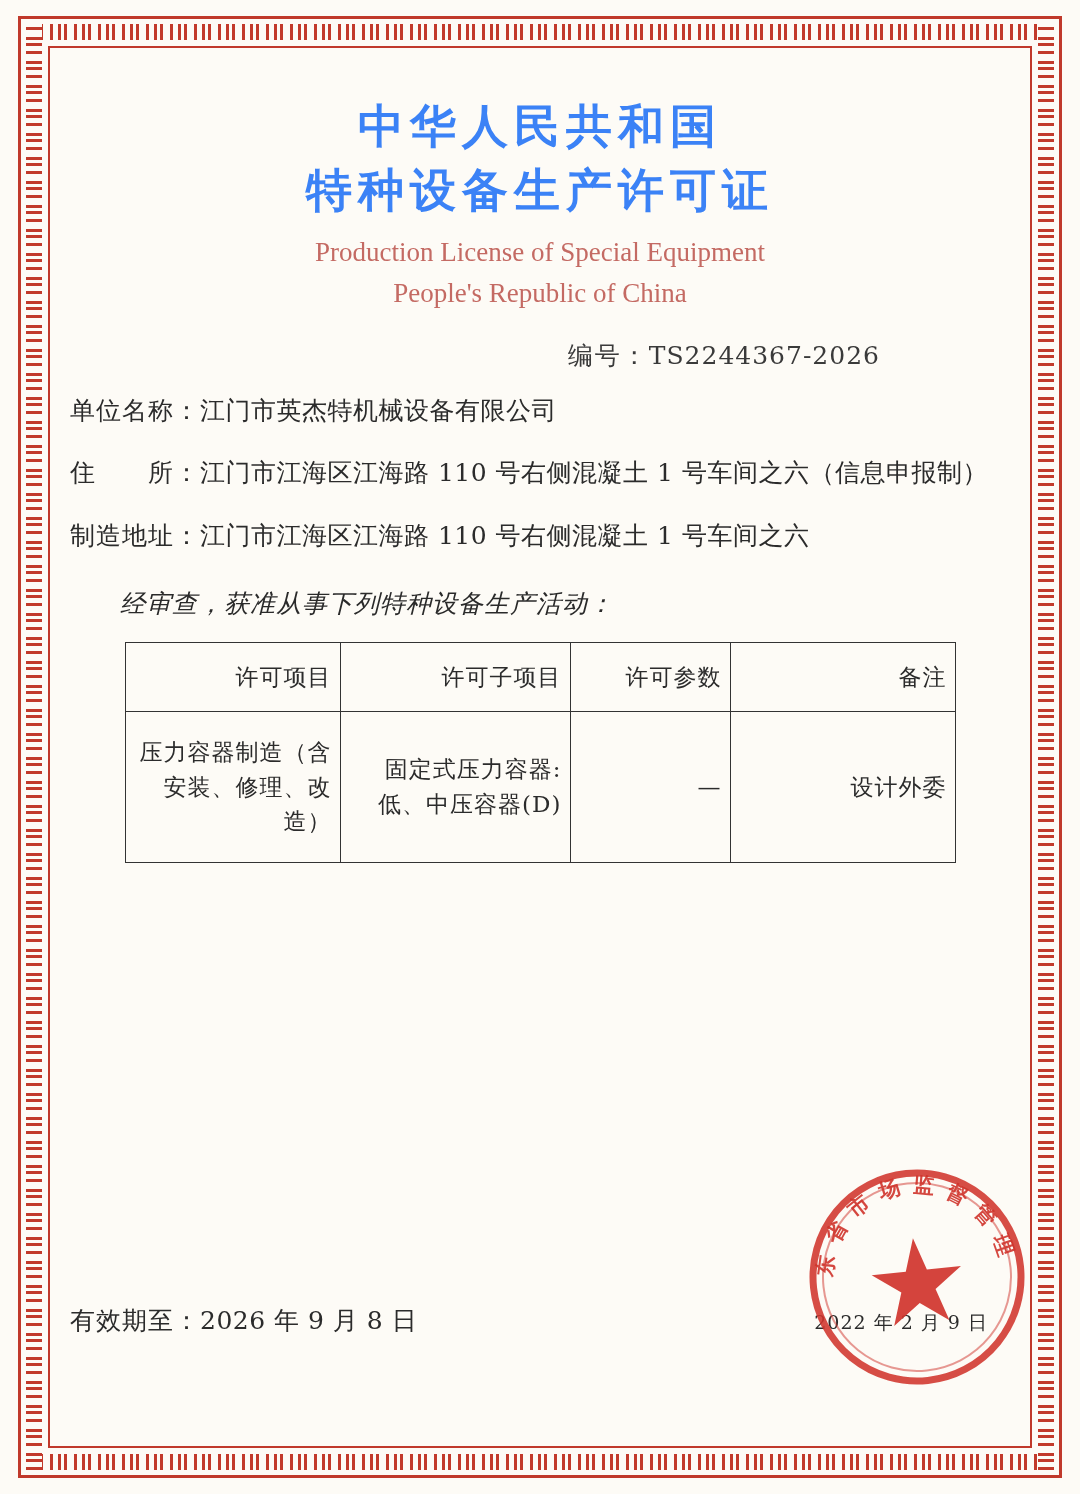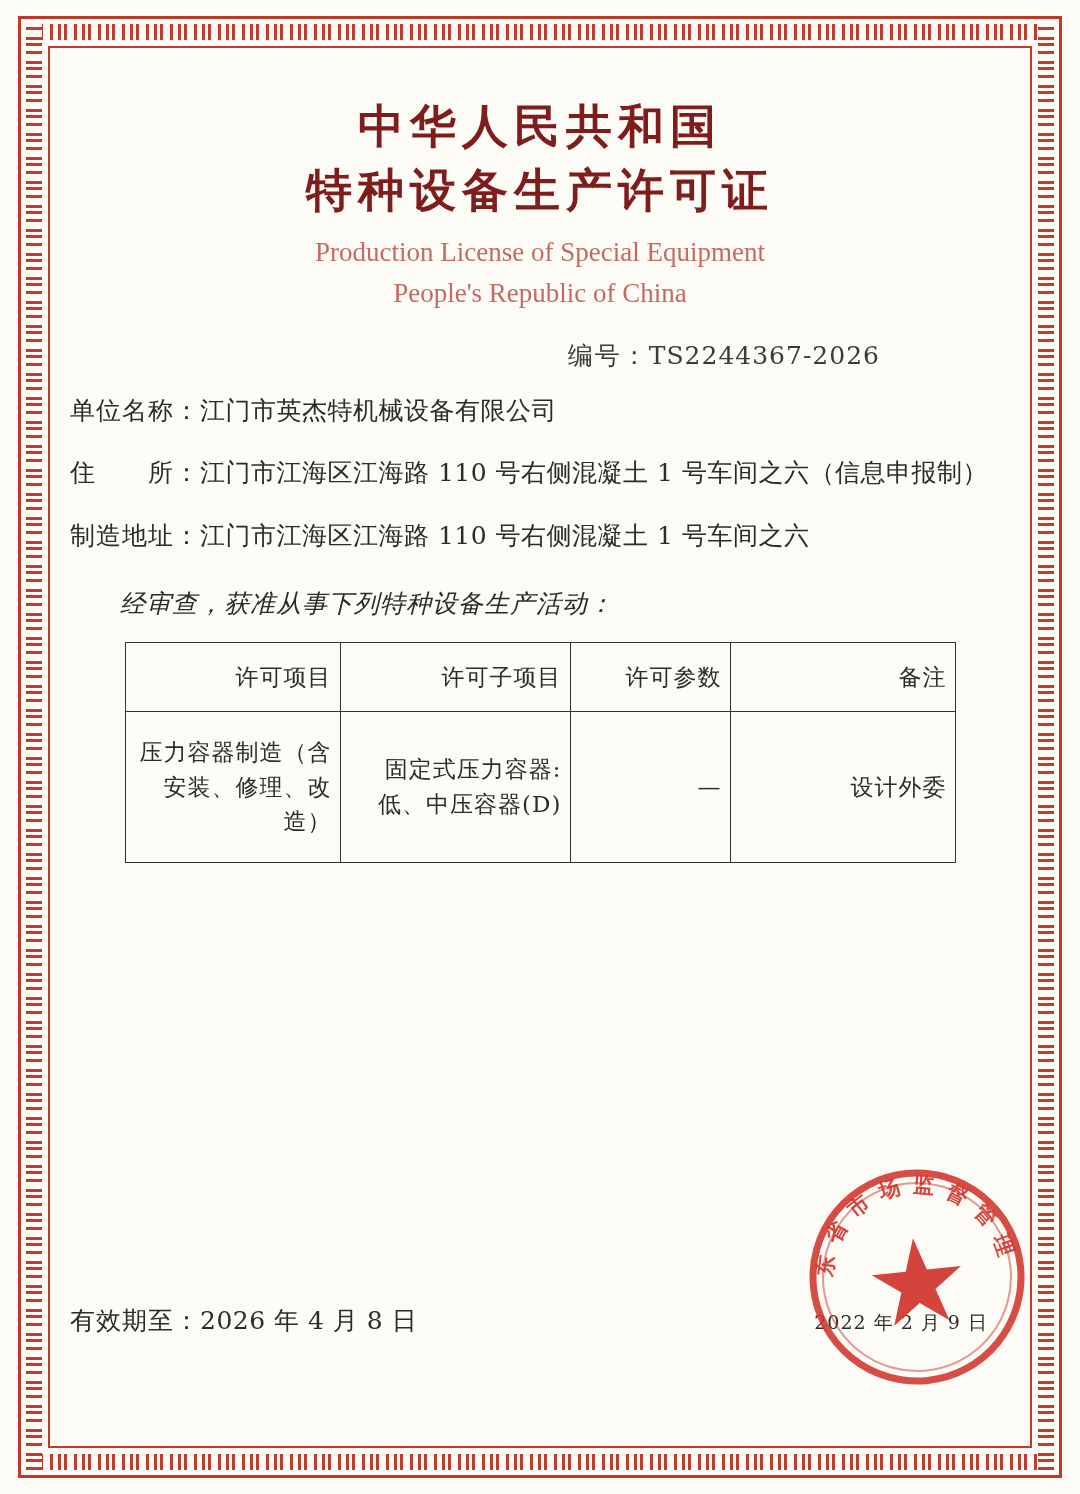--- a/index.html
+++ b/index.html
@@ -84,21 +84,21 @@
     position: absolute;
     left: 70px;
     top: 70px;
     right: 70px;
     bottom: 70px;
     color: #2a2a2a;
   }
 
   .title-cn {
     text-align: center;
-    color: #7f1d1d;
+    color: #3b82f6;
     font-weight: bold;
     letter-spacing: 6px;
     line-height: 1.22;
   }
   .title-cn .line1 { font-size: 46px; display: block; margin-top: 28px; }
   .title-cn .line2 { font-size: 46px; display: block; margin-top: 8px; }
 
   .title-en {
     text-align: center;
     color: #c46a63;
@@ -263,21 +263,21 @@
           <td>压力容器制造（含安装、修理、改造）</td>
           <td>固定式压力容器:低、中压容器(D)</td>
           <td class="cell-param">—</td>
           <td>设计外委</td>
         </tr>
       </tbody>
     </table>
 
     <div class="footer">
       <div class="field">
-        <span class="lbl">有效期至：</span><span class="val">2026 年 4 月 8 日</span>
+        <span class="lbl">有效期至：</span><span class="val">2026 年 9 月 8 日</span>
       </div>
       <div class="issue-date">2022 年 2 月 9 日</div>
     </div>
 
   </div>
 
   <div class="seal">
     <svg width="250" height="250" viewBox="0 0 250 250" xmlns="http://www.w3.org/2000/svg">
       <g transform="rotate(-6 125 125)">
         <circle cx="125" cy="125" r="104" fill="none" stroke="#d0342c" stroke-width="7" opacity="0.88"></circle>

